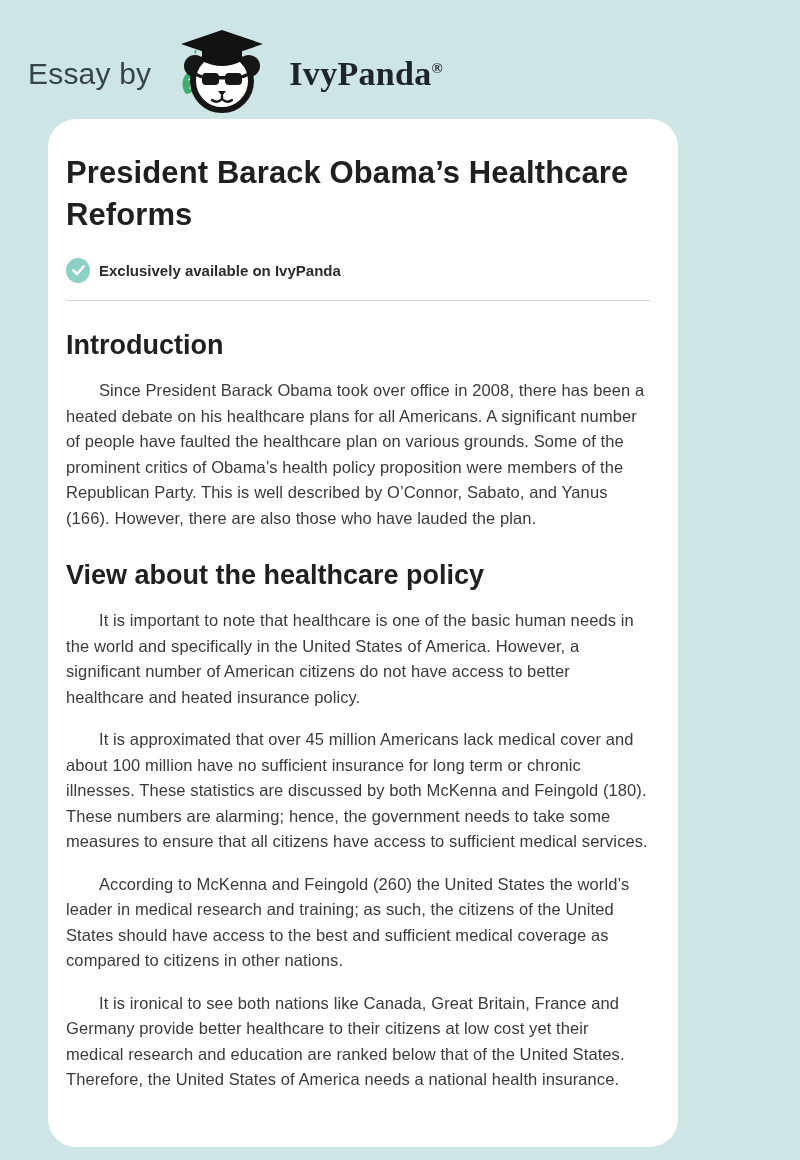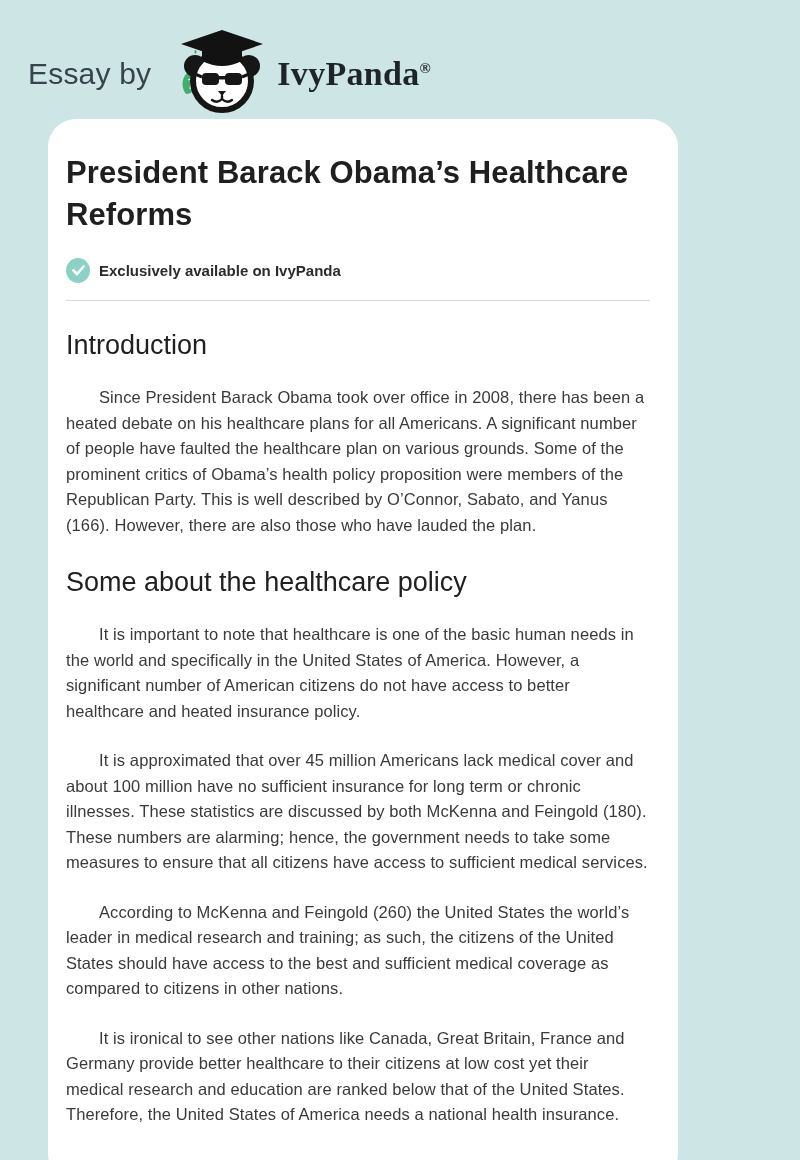--- a/index.html
+++ b/index.html
@@ -27,20 +27,21 @@
     margin: 0 10px 0 18px;
     display: flex;
     align-items: center;
   }
   .brand {
     font-family: "Liberation Serif", serif;
     font-weight: 700;
     font-size: 34px;
     color: #1d242b;
     letter-spacing: 0.3px;
+    margin-left: 12px;
   }
   .brand sup {
     font-size: 15px;
     font-weight: 700;
     vertical-align: super;
     line-height: 0;
   }
   .card {
     background: #ffffff;
     width: 630px;
@@ -77,30 +78,30 @@
     font-weight: 700;
     color: #2b2b2b;
   }
   .divider {
     border: none;
     border-top: 1px solid #d9d9d9;
     margin: 17px 0 0 0;
   }
   .section-heading {
     font-size: 27px;
-    font-weight: 400;
+    font-weight: 700;
     color: #202020;
     margin: 29px 0 10px 0;
   }
   .body-paragraph {
     font-size: 16.5px;
     line-height: 25.5px;
     color: #3a3a3a;
     text-indent: 33px;
-    margin-top: 24px;
+    margin-top: 17px;
     letter-spacing: 0.1px;
   }
 </style>
 </head>
 <body>
 
 <header class="site-header">
   <span class="essay-by">Essay by</span>
 
   <span class="logo-wrap">
@@ -145,18 +146,18 @@
       </svg>
     </span>
     <span class="badge-label">Exclusively available on IvyPanda</span>
   </div>
 
   <hr class="divider">
 
   <h2 class="section-heading">Introduction</h2>
   <p class="body-paragraph">Since President Barack Obama took over office in 2008, there has been a heated debate on his healthcare plans for all Americans. A significant number of people have faulted the healthcare plan on various grounds. Some of the prominent critics of Obama’s health policy proposition were members of the Republican Party. This is well described by O’Connor, Sabato, and Yanus (166). However, there are also those who have lauded the plan.</p>
 
-  <h2 class="section-heading">Some about the healthcare policy</h2>
+  <h2 class="section-heading">View about the healthcare policy</h2>
   <p class="body-paragraph">It is important to note that healthcare is one of the basic human needs in the world and specifically in the United States of America. However, a significant number of American citizens do not have access to better healthcare and heated insurance policy.</p>
   <p class="body-paragraph">It is approximated that over 45 million Americans lack medical cover and about 100 million have no sufficient insurance for long term or chronic illnesses. These statistics are discussed by both McKenna and Feingold (180). These numbers are alarming; hence, the government needs to take some measures to ensure that all citizens have access to sufficient medical services.</p>
   <p class="body-paragraph">According to McKenna and Feingold (260) the United States the world’s leader in medical research and training; as such, the citizens of the United States should have access to the best and sufficient medical coverage as compared to citizens in other nations.</p>
-  <p class="body-paragraph">It is ironical to see other nations like Canada, Great Britain, France and Germany provide better healthcare to their citizens at low cost yet their medical research and education are ranked below that of the United States. Therefore, the United States of America needs a national health insurance.</p>
+  <p class="body-paragraph">It is ironical to see both nations like Canada, Great Britain, France and Germany provide better healthcare to their citizens at low cost yet their medical research and education are ranked below that of the United States. Therefore, the United States of America needs a national health insurance.</p>
 </main>
 
 </body></html>

